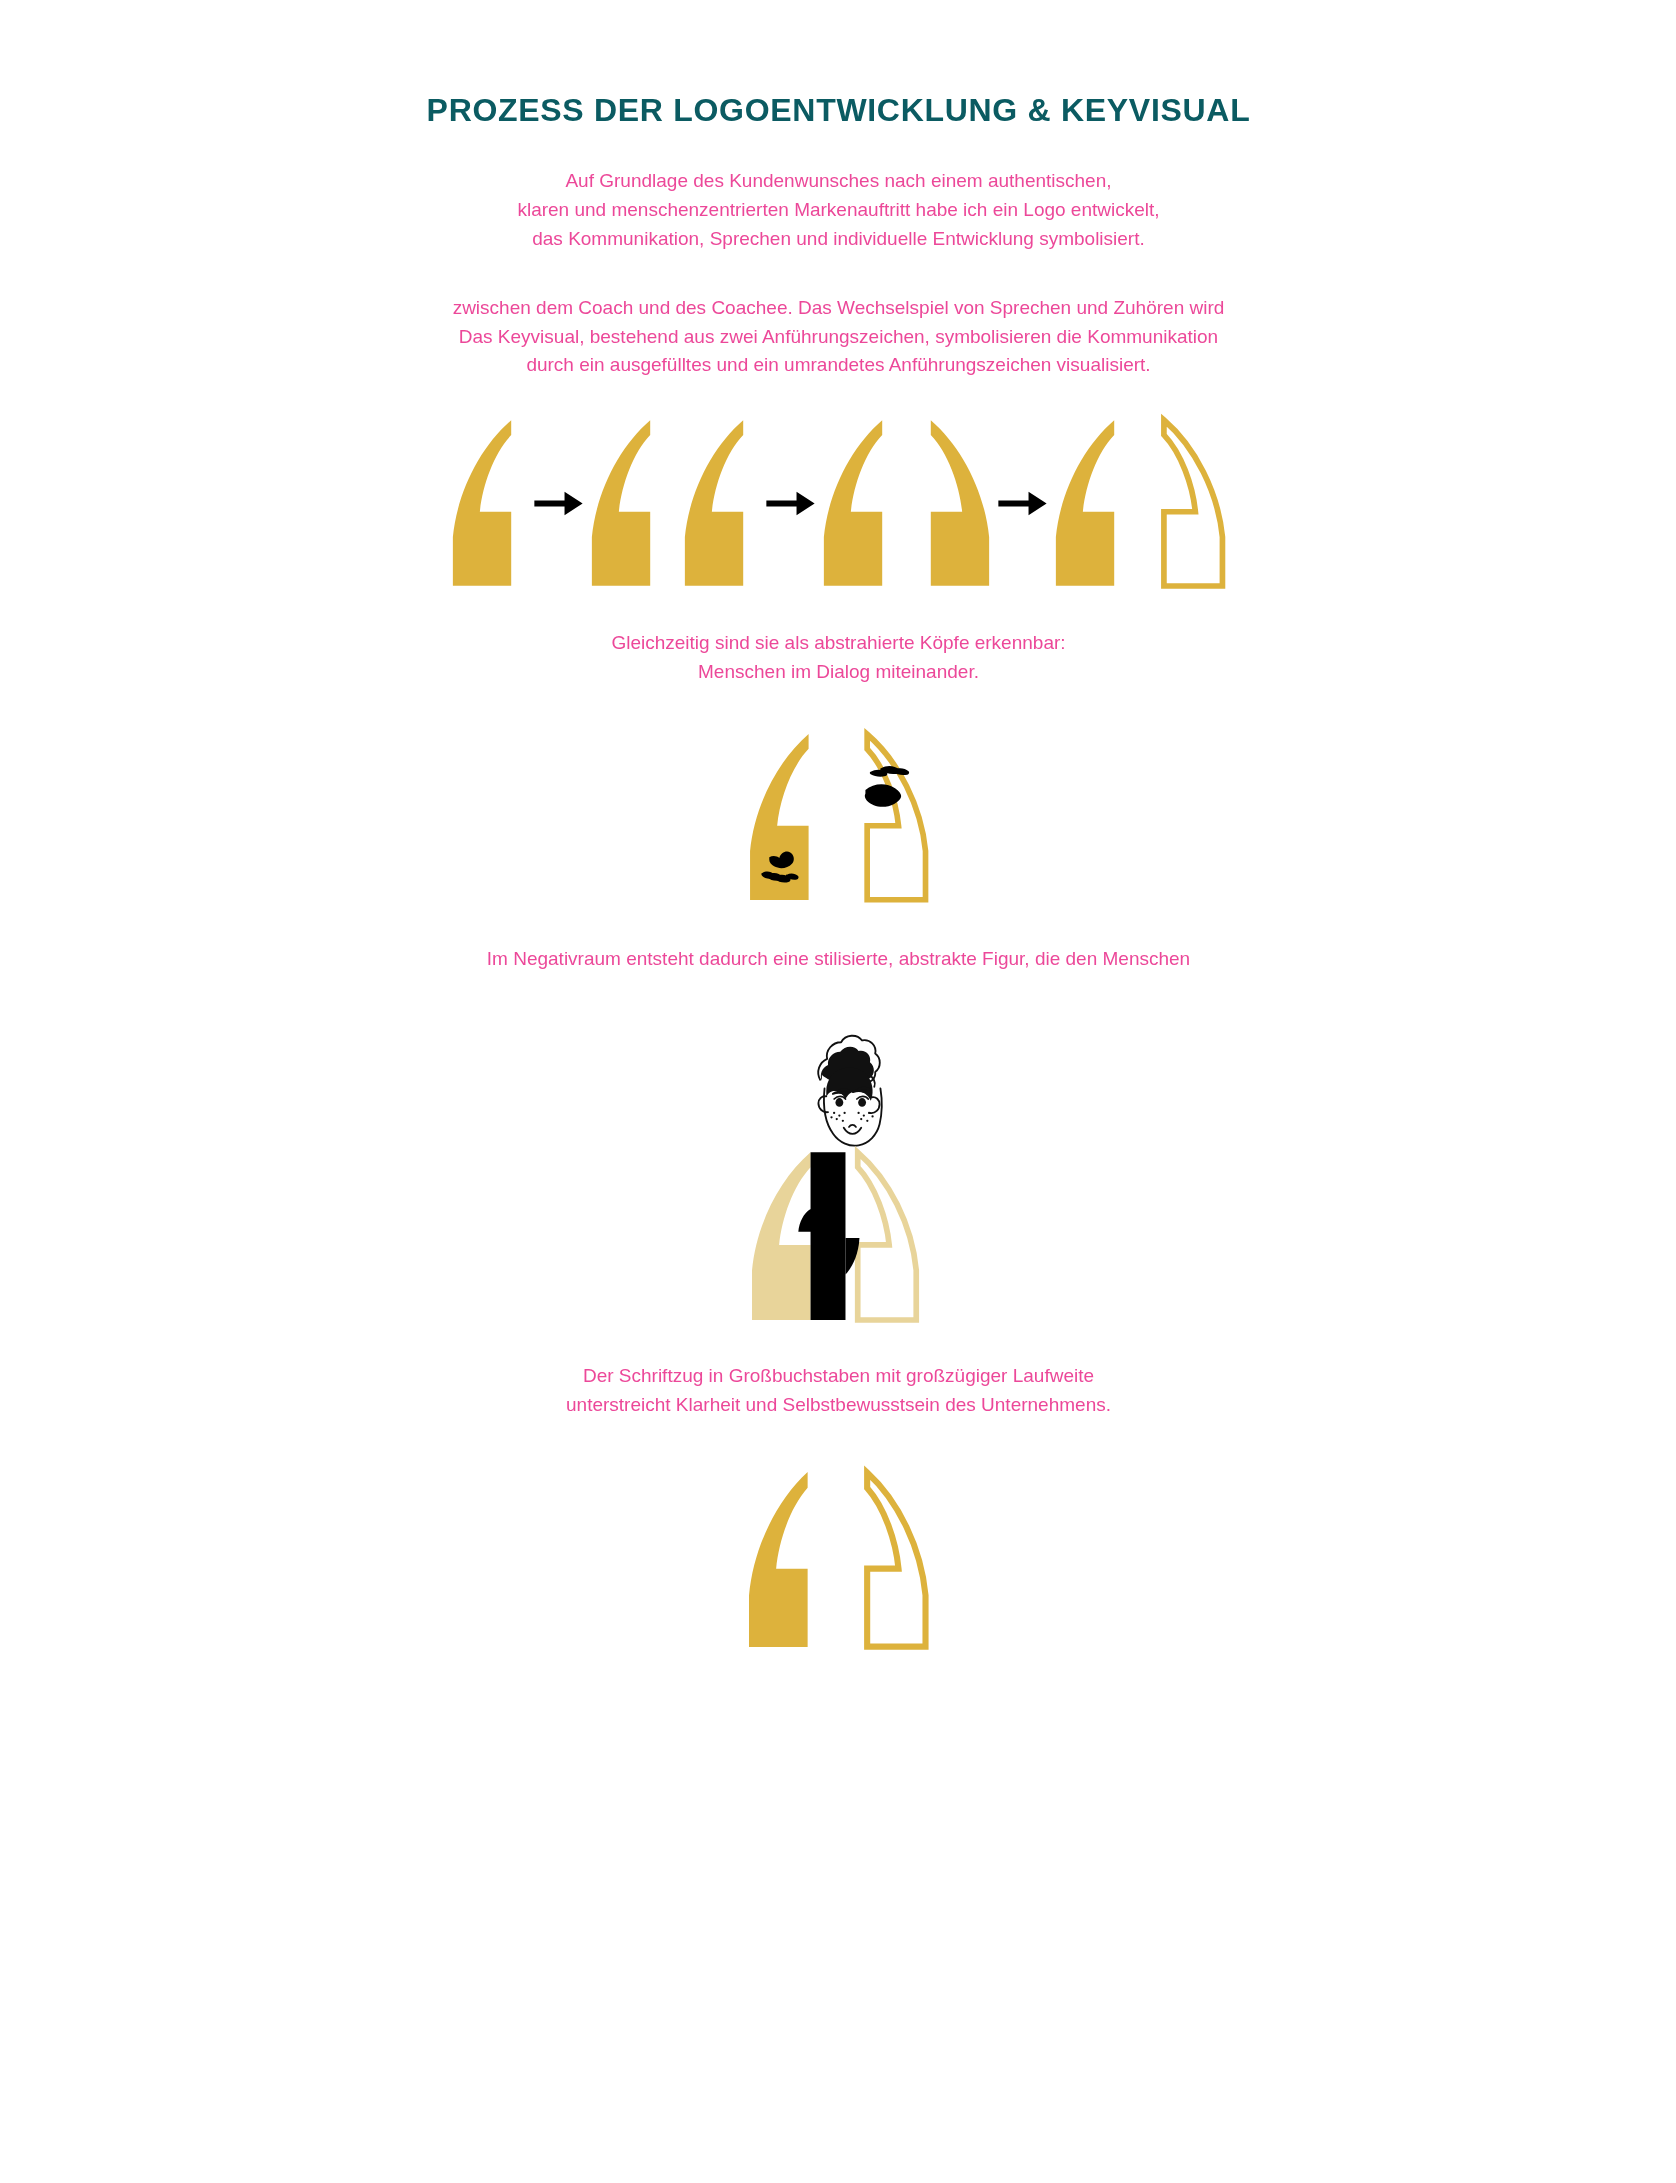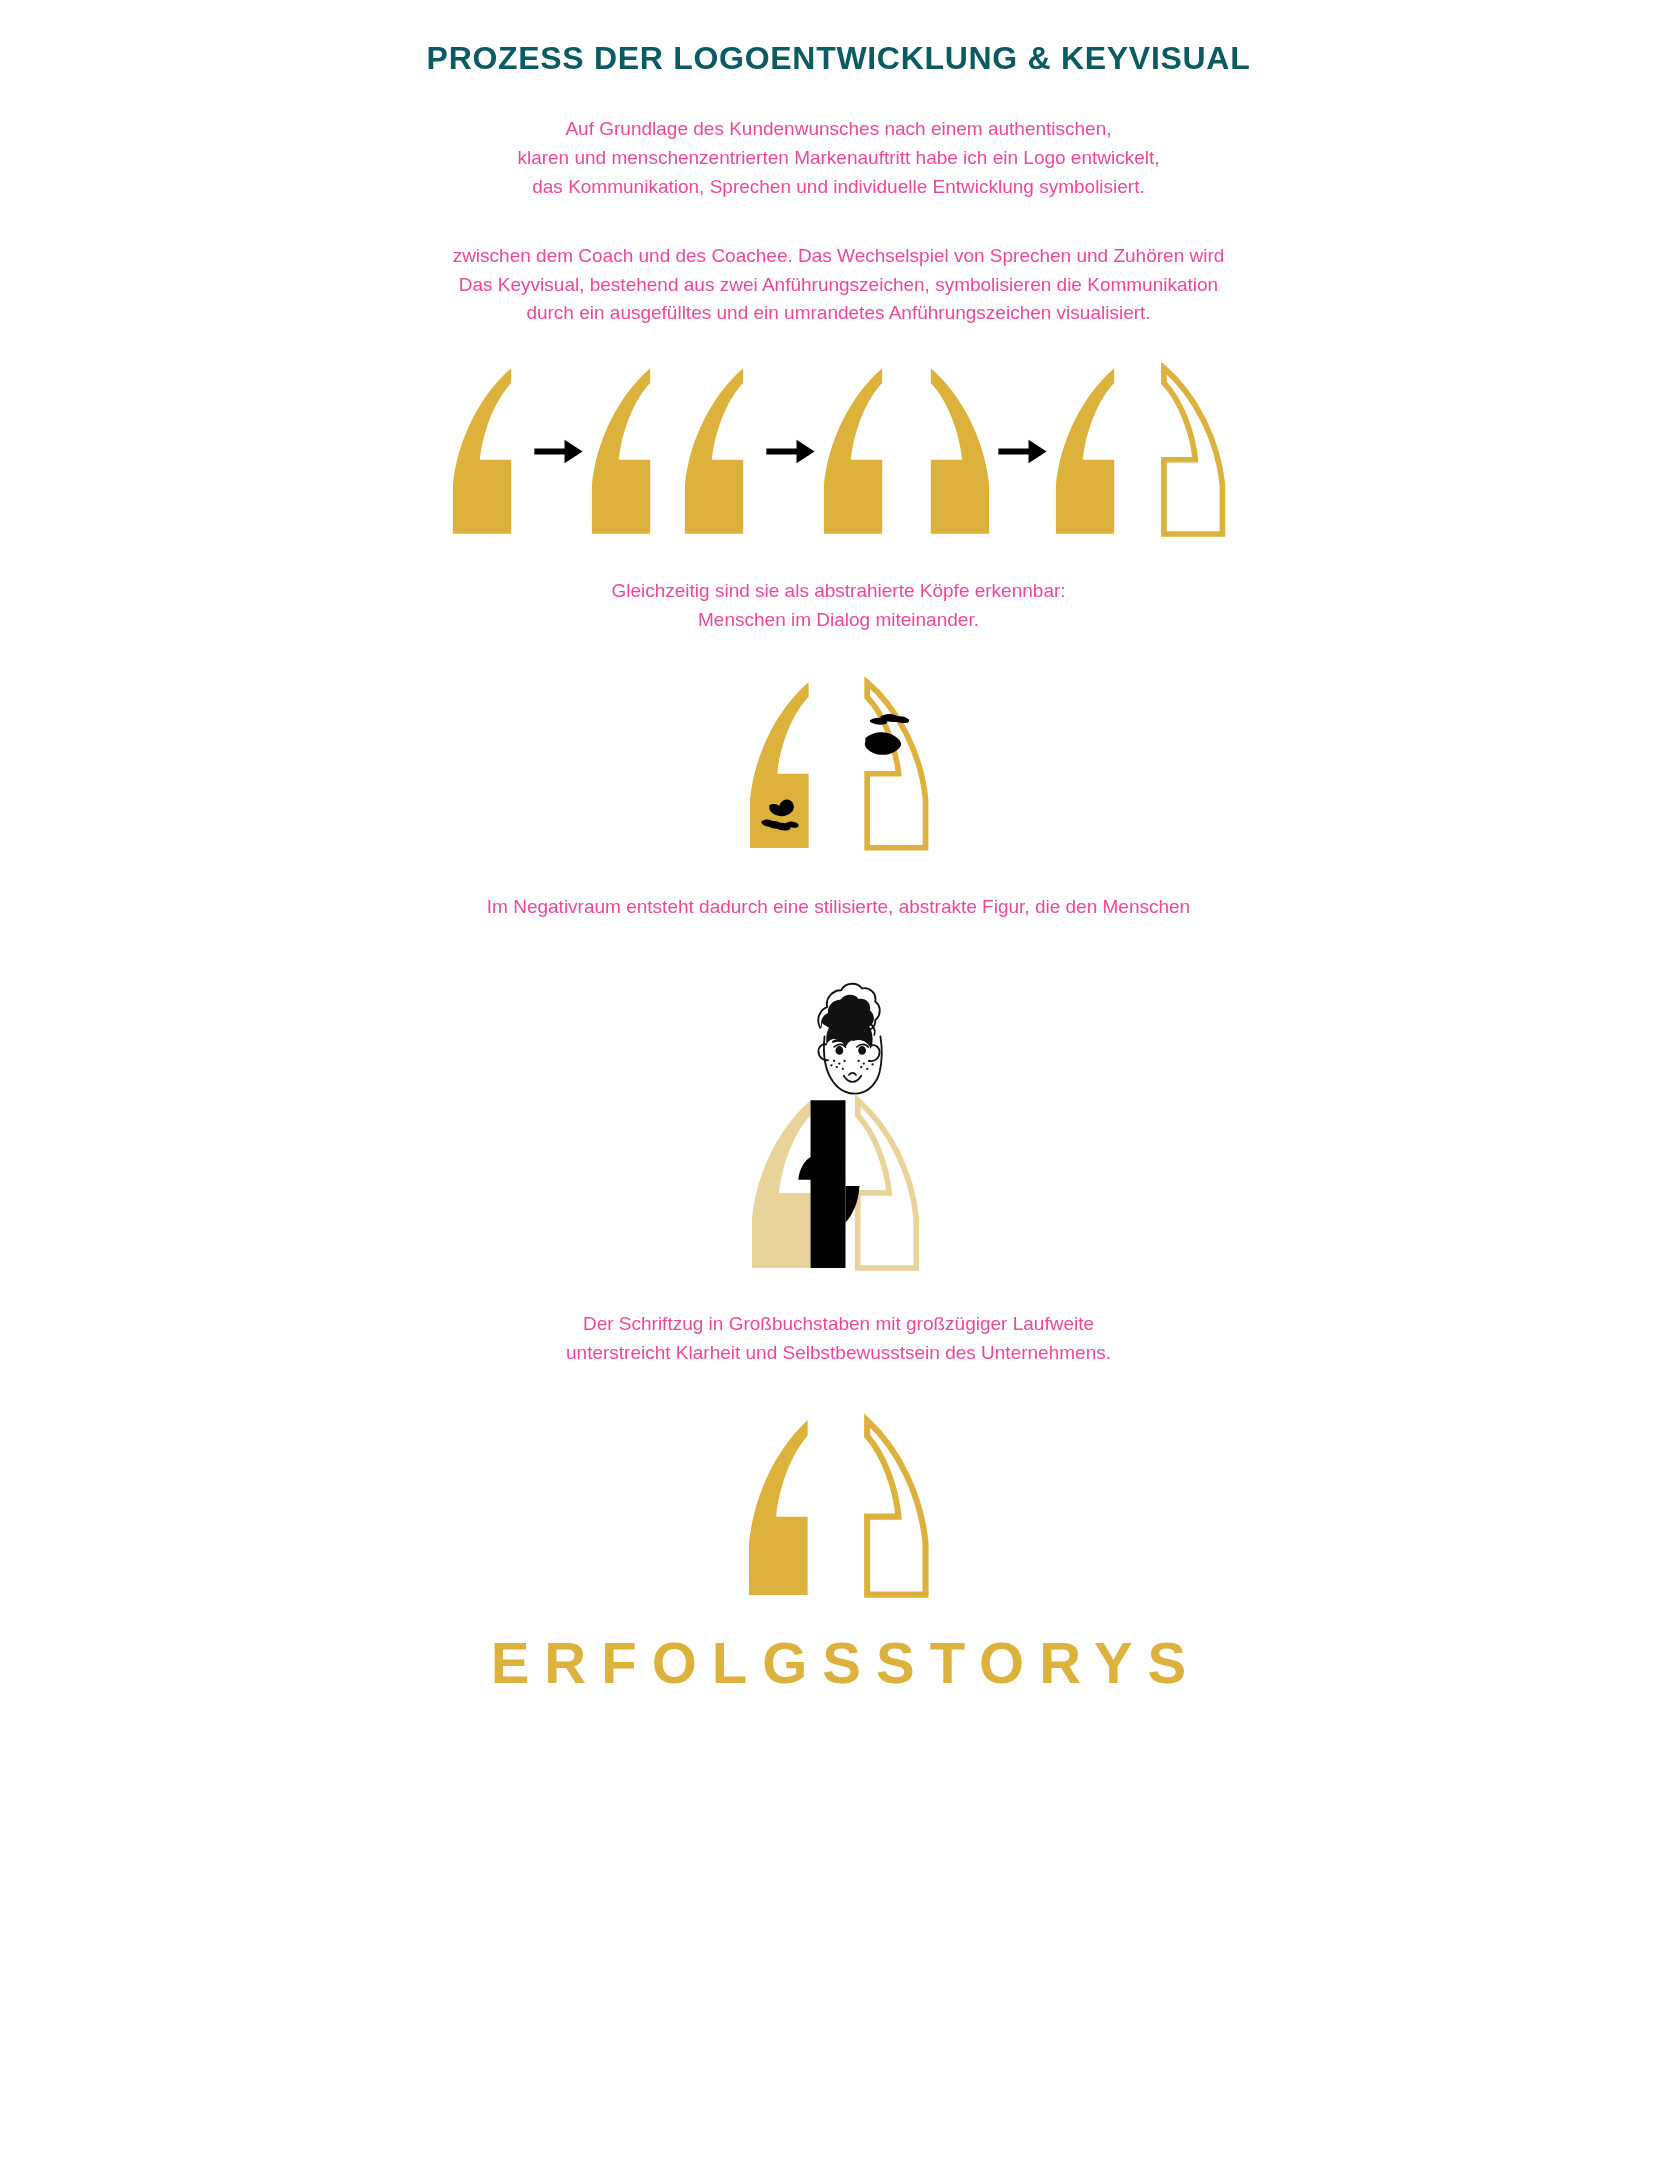--- a/index.html
+++ b/index.html
@@ -13,21 +13,21 @@
   }
   .page { width:1677px; height:2268px; position:relative; display:flex; flex-direction:column; align-items:center; }
 
   
   .heading {
     color:#0b5b62;
     font-size:32px;
     font-weight:bold;
     letter-spacing:0.7px;
     text-align:center;
-    margin-top:40px;
+    margin-top:92px;
   }
   .para {
     font-size:19px;
     line-height:1.52;
     text-align:center;
     color:#ec4899;
     font-weight:400;
   }
   .para .ln { display:block; white-space:pre; }
 
@@ -261,16 +261,15 @@
       <path d="M168 0 C 96 66, 44 174, 34 282 L 34 400 L 168 400 L 168 221 L 96 221 C 102 158, 128 81, 168 36 Z" transform="translate(-32,0)" fill="#ddb23c"></path>
     </svg>
     <div style="width:21px"></div>
     <svg width="81" height="175" viewBox="0 0 186 400">
       <g transform="translate(186,0) scale(-1,1)">
         <path d="M168 0 C 96 66, 44 174, 34 282 L 34 400 L 168 400 L 168 221 L 96 221 C 102 158, 128 81, 168 36 Z" transform="translate(-26,0)" fill="none" stroke="#ddb23c" stroke-width="14"></path>
       </g>
     </svg>
   </div>
 
-  <div class="wordmark">ERFOLGSSTORYS</div>
 
 </div>
 
 
 </body></html>

